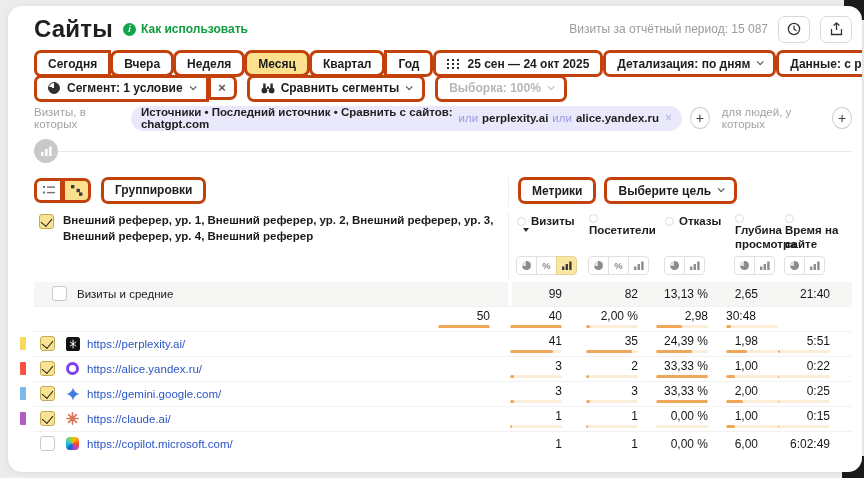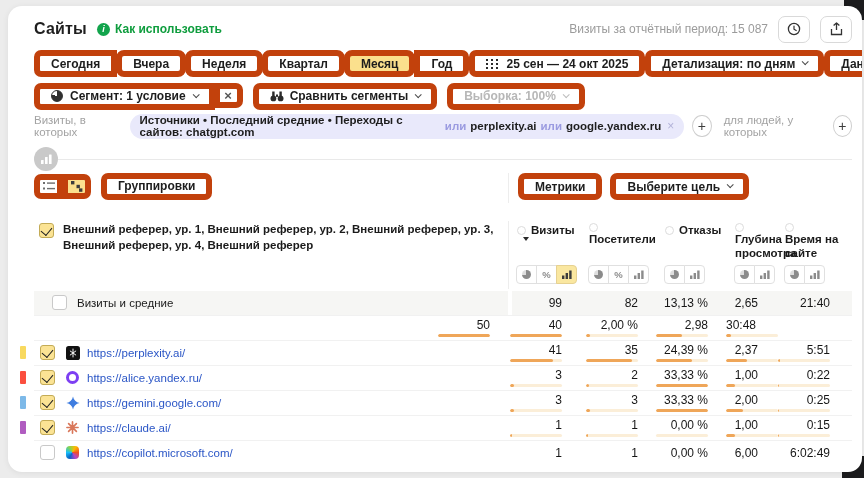--- a/index.html
+++ b/index.html
@@ -6,67 +6,67 @@
   html,body { width:864px; height:478px; }
   body { font-family:"Liberation Sans","DejaVu Sans",sans-serif; background:#ececec; position:relative; overflow:hidden; }
   .corner { position:absolute; background:#1b1b1d; z-index:0; }
   .corner.tr { top:0; right:0; width:20px; height:20px; }
   .corner.br { bottom:0; right:0; width:22px; height:22px; }
   .card { position:absolute; left:8px; top:6px; right:2px; bottom:6px; background:#fff; border-radius:14px; box-shadow:0 1px 6px rgba(0,0,0,.07); z-index:1; overflow:hidden; }
   .content { padding:10px 10px 0 26px; position:relative; }
 
   
   .hdr { height:26px; display:flex; align-items:center; }
-  .title { font-size:16px; font-weight:600; color:#1f1f1f; letter-spacing:.2px; }
+  .title { font-size:24px; font-weight:600; color:#1f1f1f; letter-spacing:.2px; }
   .howto { display:flex; align-items:center; margin-left:10px; cursor:pointer; }
   .info-badge { width:13px; height:13px; border-radius:50%; background:#12a44c; color:#fff; font-size:9px; font-weight:700; display:flex; align-items:center; justify-content:center; font-style:italic; }
   .howto-label { color:#0f9d3e; font-size:12px; font-weight:600; margin-left:5px; }
   .hdr-right { margin-left:auto; display:flex; align-items:center; gap:10px; }
   .period-visits { color:#9b9b9b; font-size:12px; }
   .iconbtn { width:32px; height:27px; border:1px solid #d9d9d9; border-radius:7px; background:#fff; display:flex; align-items:center; justify-content:center; cursor:pointer; }
 
   
   .row-flex { display:flex; align-items:center; }
   .controls { margin-top:8px; height:27px; }
-  .btn { height:27px; border:6px solid #c2410c; border-radius:7px; background:#fff; display:inline-flex; align-items:center; padding:0 11px; font-size:12px; font-weight:600; color:#1d1d1d; cursor:pointer; white-space:nowrap; }
+  .btn { height:27px; border:3px solid #c2410c; border-radius:7px; background:#fff; display:inline-flex; align-items:center; padding:0 11px; font-size:12px; font-weight:600; color:#1d1d1d; cursor:pointer; white-space:nowrap; }
   .btn .chev { width:5px; height:5px; border-right:1.4px solid #4c4c4c; border-bottom:1.4px solid #4c4c4c; transform:rotate(45deg) translateY(-1px); margin-left:7px; margin-top:-2px; }
   .group { display:inline-flex; }
   .group .btn { border-radius:8px; margin-left:-1px; }
   .group .btn:first-child { border-radius:7px 0 0 7px; margin-left:0; }
   .group .btn:last-child { border-radius:0 7px 7px 0; }
   .btn.sel { background:#fbe08d; }
   .btn.disabled { color:#b7b7b7; cursor:default; }
   .btn.disabled .chev { border-color:#bdbdbd; }
   .gap12 { width:12px; } .gap10 { width:10px; }
-  .segments { margin-top:8px; height:22px; }
+  .segments { height:22px; }
   .pie-ic { width:12px; height:12px; border-radius:50%; background:conic-gradient(#303030 0 285deg, #fff 285deg 360deg); border:1px solid #303030; margin-right:7px; }
 
   
   .filter { margin-top:6px; height:26px; }
   .dimlabel { color:#a3a3a3; font-size:11.5px; }
   .chip { background:#e9e9fb; border-radius:14px; height:25px; display:inline-flex; align-items:center; padding:0 10px; margin-left:10px; font-size:11.5px; cursor:pointer; }
   .chip b { color:#1e1e1e; font-weight:600; }
-  .chip .or { color:#9a9ae0; margin:0 4px; font-weight:700; }
+  .chip .or { color:#9a9ae0; margin:0 4px; font-weight:400; }
   .chip .x { color:#b3b3d9; margin-left:6px; font-size:12px; }
   .pluscirc { width:22px; height:22px; border:1px solid #cfcfcf; border-radius:50%; display:flex; align-items:center; justify-content:center; font-size:14px; color:#3c3c3c; margin-left:8px; cursor:pointer; background:#fff; }
 
   
   .chartline { margin-top:8px; height:24px; display:flex; align-items:center; }
   .chart-circ { width:24px; height:24px; border-radius:50%; background:#c9c9c9; display:flex; align-items:center; justify-content:center; cursor:pointer; flex:none; }
   .chart-rule { flex:1; height:1px; background:#e9e9e9; }
 
   
-  .toolbar { margin-top:2px; height:26px; position:relative; display:flex; align-items:center; }
+  .toolbar { margin-top:14px; height:26px; position:relative; display:flex; align-items:center; }
   .toolbar::after { content:''; position:absolute; left:474px; top:0; bottom:-4px; width:1px; background:#ededed; }
   .mini { width:29px; height:25px; padding:0; justify-content:center; }
   .toolbar-right { position:absolute; left:484px; top:0; display:flex; gap:8px; z-index:2; }
 
   
   .grid { display:grid; grid-template-columns:474px 72px 76px 70px 50px 76px; align-items:center; }
-  .thead { margin-top:20px; position:relative; }
+  .thead { margin-top:7px; position:relative; }
   .thead::before { content:''; position:absolute; left:474px; top:2px; bottom:0; width:1px; background:#ededed; }
   .thead-top { align-items:start; }
   .dim-cell { display:flex; align-items:flex-start; padding:3px 14px 0 5px; }
   .dim-text { font-size:11.5px; font-weight:700; color:#1b1b1b; line-height:1.35; margin-left:9px; }
   .colhead { font-size:11.5px; font-weight:700; color:#1b1b1b; line-height:1.25; padding:4px 4px 0 9px; display:flex; flex-wrap:wrap; align-items:center; }
   .colhead .help { width:9px; height:9px; border:1px solid #dcdcdc; border-radius:50%; margin-right:5px; flex:none; }
   .sortcaret { width:0; height:0; border-left:3.5px solid transparent; border-right:3.5px solid transparent; border-top:4.5px solid #2a2a2a; margin-left:6px; }
   .subhdr { height:28px; }
   .tgl-group { display:inline-flex; padding-left:8px; }
   .tgl { width:21px; height:19px; border:1px solid #e0e0e0; background:#fff; border-radius:0; margin-left:-1px; display:flex; align-items:center; justify-content:center; cursor:pointer; }
@@ -136,22 +136,22 @@
             </span>
       </span>
     </span>
   </div>
 
   <div class="row-flex controls">
     <span class="group">
       <span class="btn">Сегодня</span>
       <span class="btn">Вчера</span>
       <span class="btn">Неделя</span>
+      <span class="btn sel">Месяц</span>
       <span class="btn">Квартал</span>
-      <span class="btn sel">Месяц</span>
       <span class="btn">Год</span>
     </span>
     <span class="gap12"></span>
     <span class="btn">
       <span style="margin-right:8px">
             <svg width="12" height="11" viewBox="0 0 12 11">
               <g fill="#2b2b2b">
                 <rect x="0" y="1" width="2" height="2"></rect>
                 <rect x="5" y="1" width="2" height="2"></rect>
                 <rect x="10" y="1" width="2" height="2"></rect>
@@ -207,25 +207,25 @@
     <span class="btn disabled">
           <span>Выборка: 100%</span>
           <span class="chev"></span>
         </span>
     <span class="gap10"></span>
   </div>
 
   <div class="row-flex filter">
     <span class="dimlabel">Визиты, в которых</span>
     <span class="chip">
-      <b>Источники • Последний средние • Переходы с сайтов: chatgpt.com</b>
+      <b>Источники • Последний источник • Сравнить с сайтов: chatgpt.com</b>
       <span class="or">или</span>
       <b>perplexity.ai</b>
       <span class="or">или</span>
-      <b>google.yandex.ru</b>
+      <b>alice.yandex.ru</b>
       <span class="x">×</span>
     </span>
     <span class="pluscirc">+</span>
     <span class="dimlabel" style="margin-left:12px">для людей, у которых</span>
     <span class="pluscirc">+</span>
   </div>
 
   <div class="chartline">
     <span class="chart-circ">
       <span>
@@ -467,21 +467,21 @@
             <i style="width: 88%;"></i>
           </span>
         </div>
     <div class="mcell">
           <span class="num">24,39 %</span>
           <span class="track">
             <i style="width: 70%;"></i>
           </span>
         </div>
     <div class="mcell">
-          <span class="num">2,37</span>
+          <span class="num">1,98</span>
           <span class="track">
             <i style="width: 40%;"></i>
           </span>
         </div>
     <div class="mcell last">
           <span class="num">5:51</span>
           <span class="track">
             <i style="width: 3%;"></i>
           </span>
         </div>

